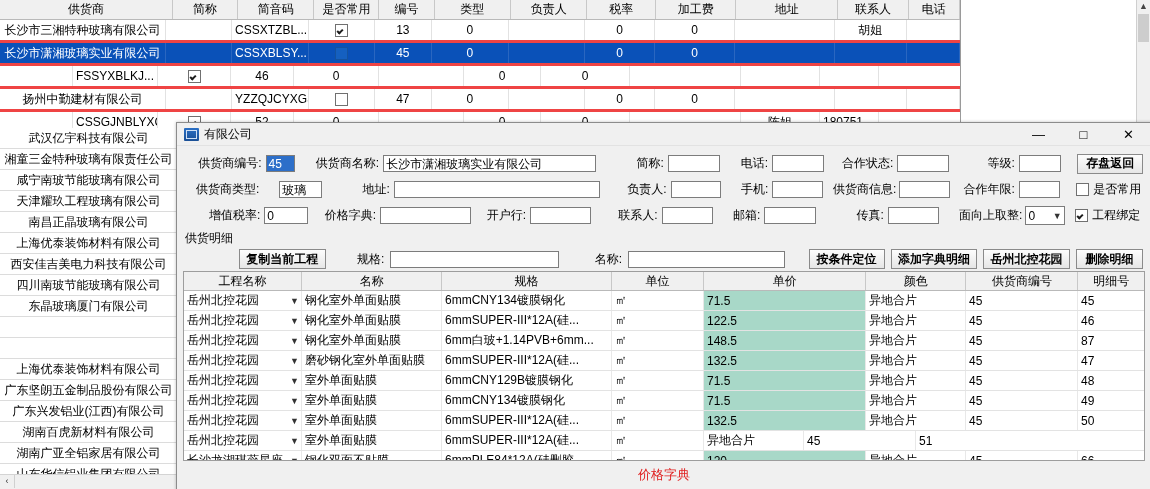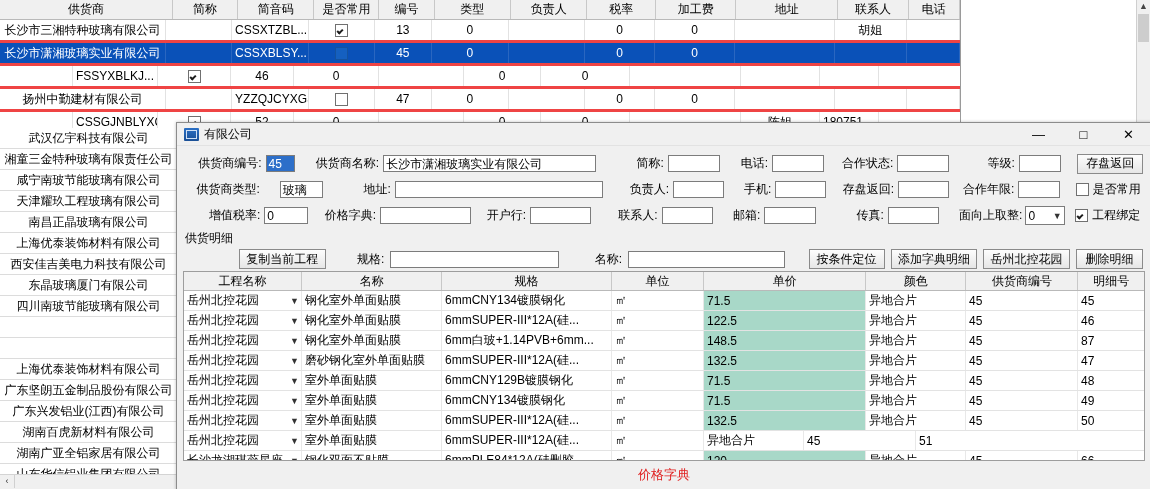--- a/index.html
+++ b/index.html
@@ -36,21 +36,21 @@
   .dlg-title .ico:after{content:"";position:absolute;left:2px;top:2px;right:2px;bottom:2px;border:1px solid #cfe0f5;}
   .dlg-title .t{font-size:12px;color:#000;}
   .wbtns{margin-left:auto;display:flex;}
   .wbtn{width:45px;height:22px;display:flex;align-items:center;justify-content:center;font-size:13px;color:#000;}
 
   .form{position:relative;height:76px;padding:6px 8px 0 8px;}
   .frow{display:flex;align-items:center;height:23px;margin-bottom:3px;}
   .lbl{font-size:12px;text-align:right;white-space:nowrap;}
   .inp{height:17px;border:1px solid #7c7c7c;background:#fff;font-size:12px;padding:0 2px;line-height:17px;box-sizing:border-box;overflow:hidden;white-space:nowrap;}
   .inp.sel-blue{background:#2d6fc9;color:#fff;}
-  .btn{height:20px;border:1px solid #8a8a8a;background:linear-gradient(#fdfdfd,#e6e6e6);font-size:12px;display:flex;align-items:center;justify-content:center;white-space:nowrap;padding:0 6px;box-sizing:border-box;}
+  .btn{height:20px;border:1px solid #8a8a8a;background:linear-gradient(#fdfdfd,#e6e6e6);font-size:12px;display:flex;align-items:center;justify-content:center;white-space:nowrap;padding:0 6px;box-sizing:border-box;font-weight:bold;}
   .chkrow{display:flex;align-items:center;gap:4px;font-size:12px;}
   .sel-ctl{height:19px;border:1px solid #7c7c7c;background:#fff;display:flex;align-items:center;justify-content:space-between;font-size:12px;padding:0 2px;box-sizing:border-box;}
   .sel-ctl .cv{width:10px;text-align:center;color:#333;font-size:9px;}
 
   .subhead{font-size:12px;padding:2px 0 2px 8px;}
   .toolrow{display:flex;align-items:center;gap:6px;padding:0 8px 4px 8px;}
 
   
   .tbl{position:absolute;left:6px;top:148px;width:962px;height:190px;background:#fff;border:1px solid #9d9d9d;box-sizing:border-box;overflow:hidden;}
   .th{display:flex;height:18px;background:#f0f0f0;border-bottom:1px solid #b9b9b9;}
@@ -188,22 +188,22 @@
   </div>
 
   <div class="leftcol">
     <div class="lname">武汉亿宇科技有限公司</div>
     <div class="lname">湘童三金特种玻璃有限责任公司</div>
     <div class="lname">咸宁南玻节能玻璃有限公司</div>
     <div class="lname">天津耀玖工程玻璃有限公司</div>
     <div class="lname">南昌正晶玻璃有限公司</div>
     <div class="lname">上海优泰装饰材料有限公司</div>
     <div class="lname">西安佳吉美电力科技有限公司</div>
+    <div class="lname">四川南玻节能玻璃有限公司</div>
     <div class="lname">东晶玻璃厦门有限公司</div>
-    <div class="lname">四川南玻节能玻璃有限公司</div>
     <div class="lname"></div>
     <div class="lname"></div>
     <div class="lname">上海优泰装饰材料有限公司</div>
     <div class="lname">广东坚朗五金制品股份有限公司</div>
     <div class="lname">广东兴发铝业(江西)有限公司</div>
     <div class="lname">湖南百虎新材料有限公司</div>
     <div class="lname">湖南广亚全铝家居有限公司</div>
     <div class="lname">山东华信铝业集团有限公司</div>
   </div>
 
@@ -250,21 +250,21 @@
 
       <div class="frow">
         <span class="lbl" style="width:80px">供货商类型:</span>
         <span class="inp" style="width:46px;margin-left:20px">玻璃</span>
         <span class="lbl" style="width:64px;margin-left:8px">地址:</span>
         <span class="inp" style="width:222px;margin-left:4px"></span>
         <span class="lbl" style="width:52px;margin-left:18px">负责人:</span>
         <span class="inp" style="width:54px;margin-left:4px"></span>
         <span class="lbl" style="width:40px;margin-left:10px">手机:</span>
         <span class="inp" style="width:54px;margin-left:4px"></span>
-        <span class="lbl" style="width:62px;margin-left:10px">存盘返回:</span>
+        <span class="lbl" style="width:62px;margin-left:10px">供货商信息:</span>
         <span class="inp" style="width:54px;margin-left:4px"></span>
         <span class="lbl" style="width:54px;margin-left:14px">合作年限:</span>
         <span class="inp" style="width:44px;margin-left:4px"></span>
         <span class="chkrow" style="margin-left:16px;width:72px">
           <span class="cb"></span>
           <span>是否常用</span>
         </span>
       </div>
 
       <div class="frow">

